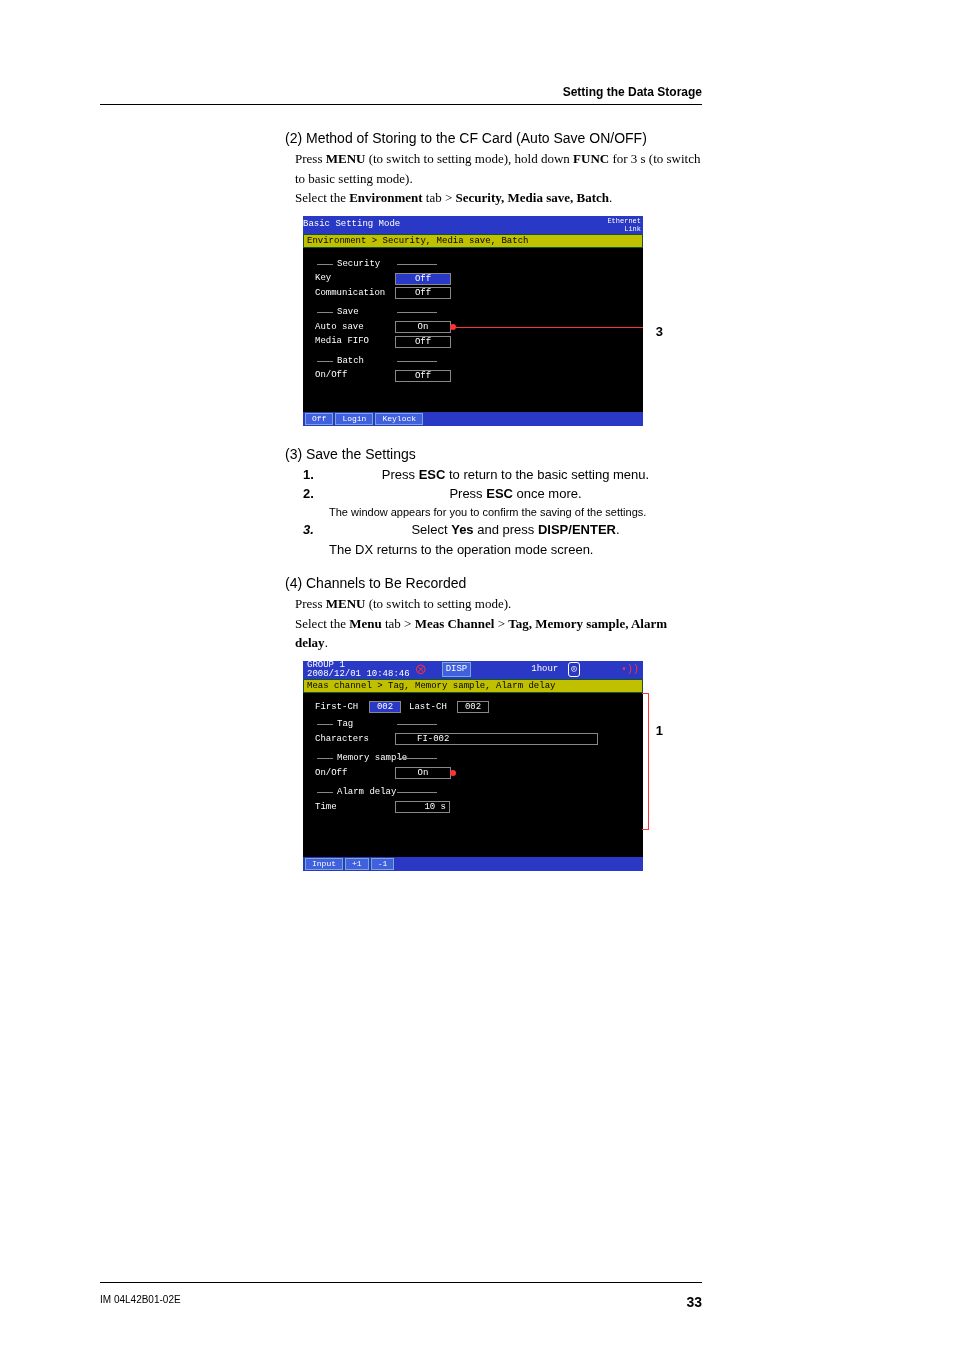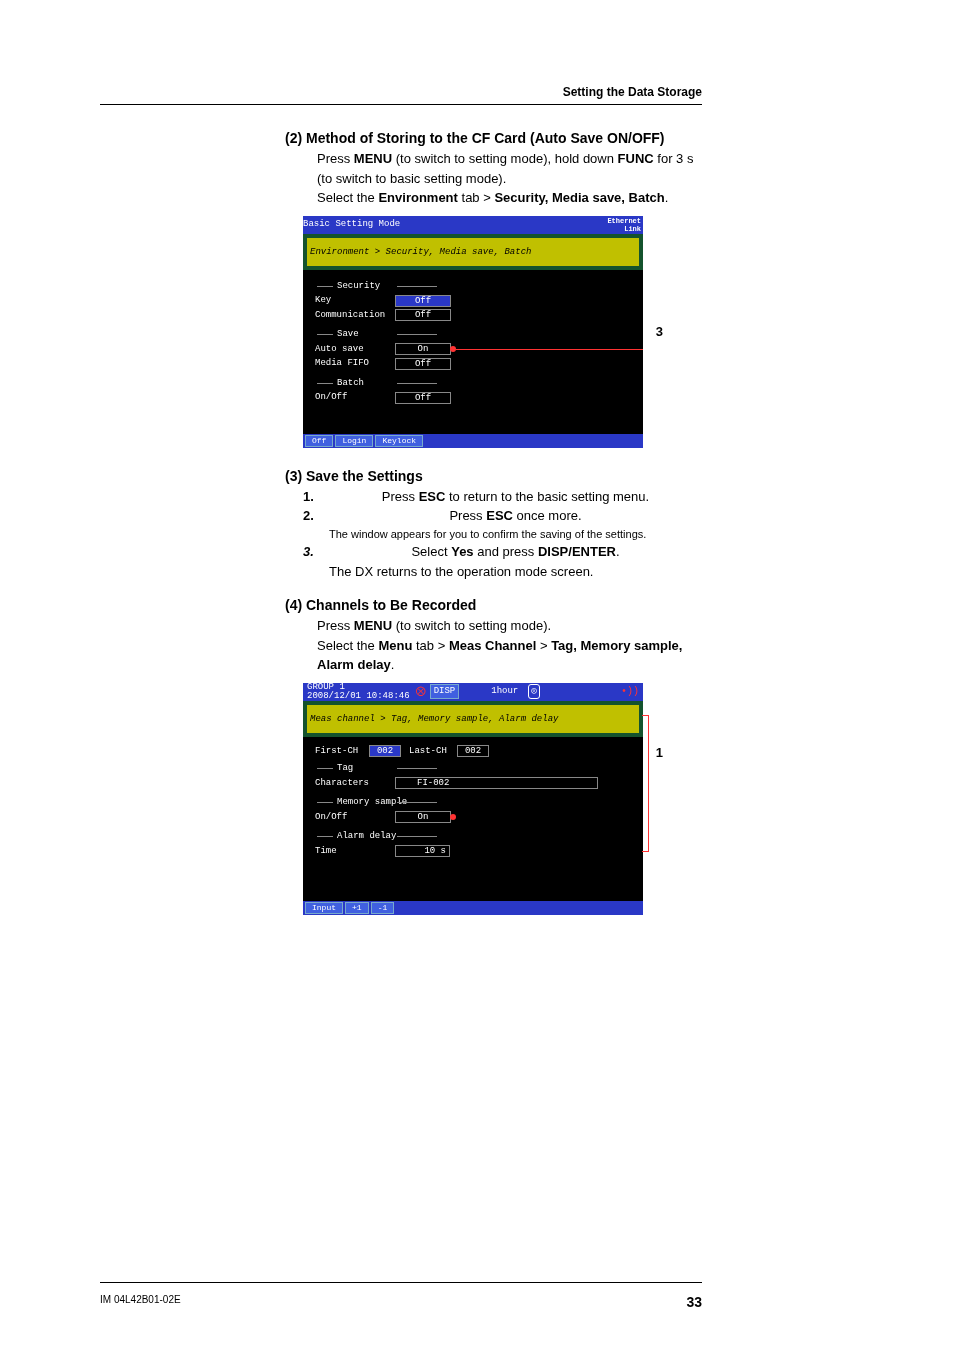--- a/index.html
+++ b/index.html
@@ -30,26 +30,27 @@
     font-size: 12px;
     font-weight: bold;
   }
   .content {
     margin-top: 40px;
     margin-left: 185px;
     font-size: 13px;
     line-height: 1.5;
   }
   .section-h {
-    font-weight: bold;
+    font-weight: normal;
     font-size: 14px;
     margin-top: 10px;
   }
   .indent {
-    margin-left: 32px;
+    margin-left: 10px;
+    font-family: Liberation Serif, serif;
   }
   .ol-item {
     margin-left: 18px;
     display: flex;
     gap: 10px;
   }
   .ol-num {
     font-weight: bold;
     flex-shrink: 0;
     width: 16px;
@@ -96,27 +97,26 @@
     font-size: 7px;
     line-height: 8px;
   }
   .shot .titlebar .icon {
     margin-left: 6px;
     color: #f33;
     font-size: 10px;
   }
   .shot .breadcrumb {
     background: #c0c000;
-    border: 4px solid #14532d;
+    border: 1px solid #14532d;
     height: 12px;
     line-height: 12px;
-    padding: 8px 3px;
+    padding: 0 3px;
     color: #000;
     font-size: 9px;
-    font-style: italic;
   }
   .shot .body {
     background: #000;
     color: #fff;
     padding: 6px 6px 8px 6px;
     min-height: 150px;
   }
   .shot .grp {
     margin-top: 4px;
     margin-bottom: 6px;
@@ -218,21 +218,21 @@
     <div class="indent">
       <span>Press </span><b>MENU</b><span> (to switch to setting mode), hold down </span><b>FUNC</b><span> for 3 s (to switch to basic setting mode).</span>
     </div>
     <div class="indent">
       <span>Select the </span><b>Environment</b><span> tab &gt; </span><b>Security, Media save, Batch</b><span>.</span>
     </div>
 
     <div class="shot">
       <div class="titlebar">
         <div class="center">Basic Setting Mode</div>
-        <div class="right" style="white-space:pre;font-weight:bold;">Ethernet
+        <div class="right" style="white-space:pre;">Ethernet
 Link</div>
       </div>
       <div class="breadcrumb">Environment &gt; Security, Media save, Batch</div>
       <div class="body">
         <div class="grp">
           <span class="grp-title">Security</span>
           <div class="row">
               <span class="lbl">Key</span>
               <span class="val hl">Off</span>
             </div>
@@ -294,22 +294,22 @@
       <span>Select the </span><b>Menu</b><span> tab &gt; </span><b>Meas Channel</b><span> &gt; </span><b>Tag, Memory sample, Alarm delay</b><span>.</span>
     </div>
 
     <div class="shot">
       <div class="titlebar">
         <div class="left">
           <div>GROUP 1</div>
           <div>2008/12/01 10:48:46</div>
         </div>
         <span class="icon">⨂</span>
-        <span style="background:#4060e0;border:1px solid #7ac;color:#fff;padding:0 3px;margin-left:4px;">DISP</span>
-        <span style="color:#fff;margin-left:32px;">1hour</span>
+        <span style="background:#4060e0;border:1px solid #7ac;color:#fff;padding:0 3px;margin-left:16px;">DISP</span>
+        <span style="color:#fff;margin-left:60px;">1hour</span>
         <span style="color:#fff;border:1px solid #fff;border-radius:3px;padding:0 2px;margin-left:10px;font-size:9px;">◎</span>
         <span style="margin-left:auto;margin-right:4px;color:#f33;font-size:10px;">•))</span>
       </div>
       <div class="breadcrumb">Meas channel &gt; Tag, Memory sample, Alarm delay</div>
       <div class="body">
         <div class="row" style="margin-top:2px;">
           <span class="lbl" style="width:54px;">First-CH</span>
           <span class="val hl sm">002</span>
           <span class="lbl" style="width:48px;padding-left:8px;">Last-CH</span>
           <span class="val sm">002</span>

